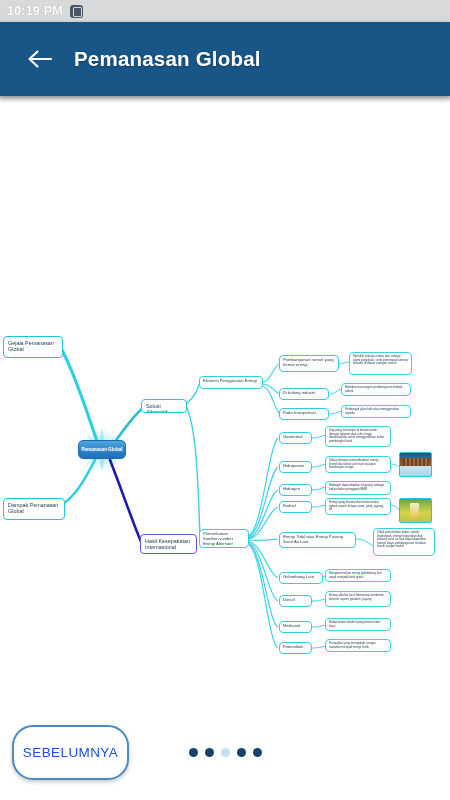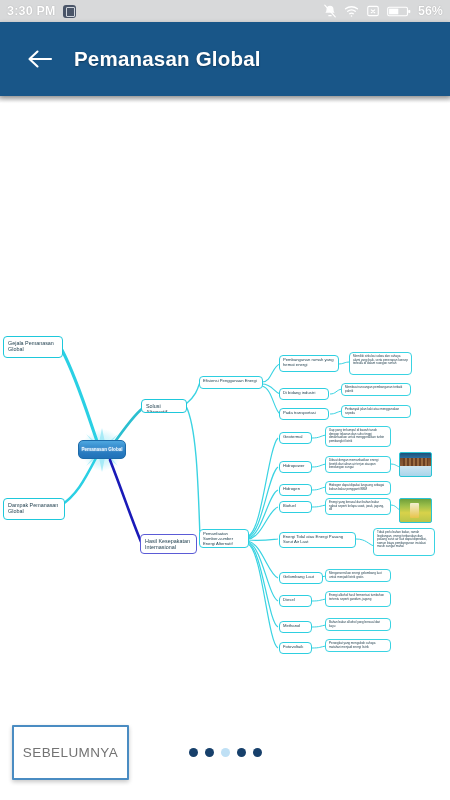--- a/index.html
+++ b/index.html
@@ -110,66 +110,43 @@
     background:linear-gradient(to bottom,#f2efd0,#e8c44a);
     border-radius:1px;
   }
 
   
   .bottombar{
     position:absolute; left:0; bottom:0; width:450px; height:89px;
     background:#ffffff; display:flex; align-items:center;
   }
   .navbtn{
-    border:2px solid #4a8cc2; border-radius:1px; background:#ffffff;
-    color:#737373; font-size:13.5px; letter-spacing:.4px;
+    border:2px solid #4a8cc2; border-radius:21px; background:#ffffff;
+    color:#1d4ed8; font-size:13.5px; letter-spacing:.4px;
     display:flex; align-items:center; justify-content:center;
     cursor:pointer;
     box-shadow:0 2px 4px rgba(0,0,0,.22);
   }
   .btn-prev{ position:absolute; left:12px; top:14px; width:117px; height:55px; }
   .btn-next{ position:absolute; right:12px; top:14px; width:128px; height:55px; }
   .dots{
     position:absolute; left:0; right:0; top:37px;
     display:flex; justify-content:center; align-items:center; gap:7px;
   }
   .dot{ width:9px; height:9px; border-radius:50%; background:#17406b; }
   .dot.active{ background:#bfe0f5; }
 </style>
 </head>
 <body>
 
 <div id="app">
 
   <div class="statusbar">
-    <span class="sb-time">3:30 PM</span>
+    <span class="sb-time">10:19 PM</span>
     <span class="sb-appicon"></span>
-    <span class="sb-right">
-      <svg class="ico" width="14" height="14" viewBox="0 0 24 24" fill="none" stroke="#fff" stroke-width="2" stroke-linecap="round">
-        <path d="M6 9a6 6 0 0 1 12 0c0 5 2 6 2 6H4s2-1 2-6z" fill="#fff" stroke="none" opacity="0.95"></path>
-        <path d="M10 20h4"></path>
-        <path d="M3 2 L21 22"></path>
-      </svg>
-      <svg class="ico" width="15" height="14" viewBox="0 0 24 22" fill="none" stroke="#fff" stroke-width="2.2" stroke-linecap="round">
-        <path d="M2.5 7.5a15 15 0 0 1 19 0"></path>
-        <path d="M6 11.5a10 10 0 0 1 12 0"></path>
-        <path d="M9.3 15.3a5 5 0 0 1 5.4 0"></path>
-        <circle cx="12" cy="19" r="1.2" fill="#fff" stroke="none"></circle>
-      </svg>
-      <svg class="ico" width="14" height="14" viewBox="0 0 24 24" fill="none" stroke="#fff" stroke-width="1.9" stroke-linecap="round">
-        <rect x="3" y="4" width="18" height="16" rx="2.5"></rect>
-        <path d="M9 10 L15 15 M15 10 L9 15"></path>
-      </svg>
-      <svg class="ico" width="24" height="13" viewBox="0 0 34 16" fill="none" stroke="#fff" stroke-width="1.6">
-        <rect x="1" y="2" width="28" height="12" rx="2"></rect>
-        <rect x="3" y="4" width="13" height="8" fill="#fff" stroke="none"></rect>
-        <rect x="30" y="6" width="3" height="4" rx="1" fill="#fff" stroke="none"></rect>
-      </svg>
-      <span class="sb-pct">56%</span>
-    </span>
   </div>
 
   <div class="toolbar">
     <div class="back-btn">
       <svg width="26" height="22" viewBox="0 0 26 22" fill="none" stroke="#ffffff" stroke-width="2.1" stroke-linecap="round" stroke-linejoin="round">
         <path d="M24 11 H3"></path>
         <path d="M10.5 3.5 L2.5 11 L10.5 18.5"></path>
       </svg>
     </div>
     <div class="title">Pemanasan Global</div>

